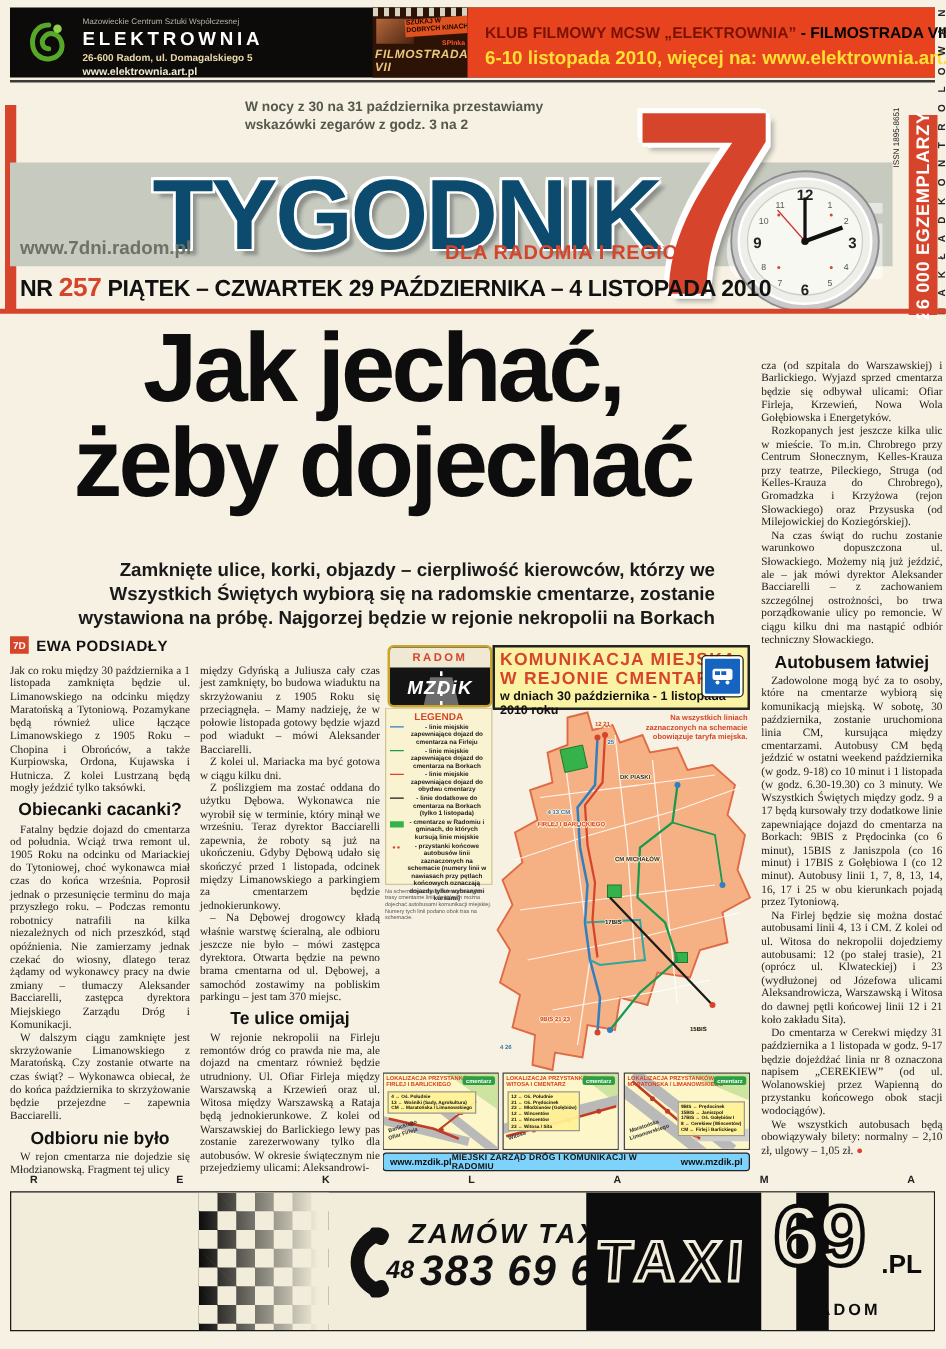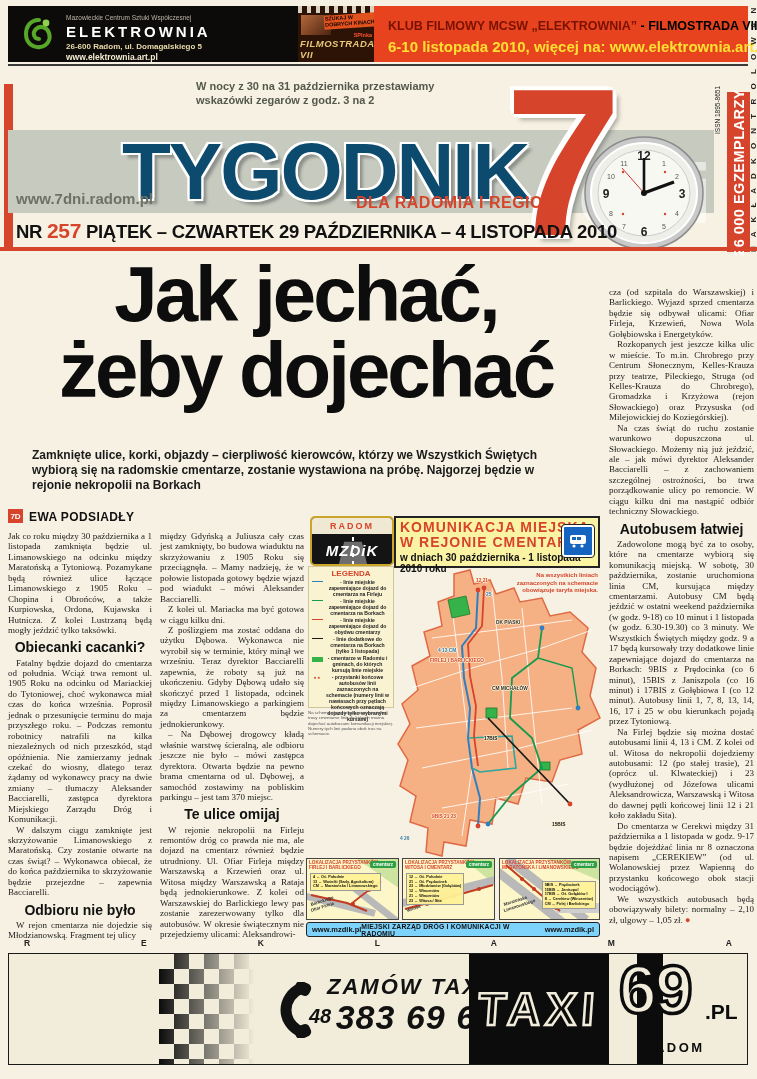--- a/index.html
+++ b/index.html
@@ -47,21 +47,21 @@
   .redrule{left:0;top:247px;width:757px;height:4px;background:#d6452b;}
   .issn{left:714px;top:70px;height:64px;font-size:6.5px;color:#222;writing-mode:vertical-rl;transform:rotate(180deg);}
   .circbox{left:727px;top:92px;width:23px;height:160px;background:#d6452b;display:flex;align-items:center;justify-content:center;}
   .circ{font-size:14.5px;font-weight:900;color:#fff;letter-spacing:.5px;writing-mode:vertical-rl;transform:rotate(180deg);white-space:nowrap;}
   .nakl{left:749px;top:88px;height:164px;font-size:8px;font-weight:bold;color:#222;letter-spacing:3.5px;
     writing-mode:vertical-rl;transform:rotate(180deg);white-space:nowrap;}
 
   
   .headline{left:8px;top:256px;width:596px;text-align:center;font-size:78px;font-weight:900;color:#0d0d0d;
     letter-spacing:-3px;line-height:.98;}
-  .lead{left:32px;top:448px;width:540px;text-align:left;font-size:12px;font-weight:800;color:#1a1a1a;line-height:1.25;}
+  .lead{left:32px;top:448px;width:540px;text-align:right;font-size:15px;font-weight:800;color:#1a1a1a;line-height:1.25;}
   .bylinerow{left:8px;top:509px;width:200px;height:16px;}
   .blogo{position:absolute;left:0;top:0;width:15px;height:14px;background:#d6452b;color:#fff;font-size:8px;font-weight:900;
     display:flex;align-items:center;justify-content:center;}
   .bname{position:absolute;left:21px;top:1px;font-size:12px;font-weight:800;color:#111;letter-spacing:.4px;}
 
   
   .col{font-family:"Liberation Serif",serif;font-size:9px;line-height:1.16;color:#1c1c1c;text-align:justify;}
   .col p.bp{margin:0;text-indent:8px;}
   .col p.bp:first-child{text-indent:0;}
   .col h4.subhead{margin:4px 0 2px;font-family:"Liberation Sans",sans-serif;font-size:14px;font-weight:800;

